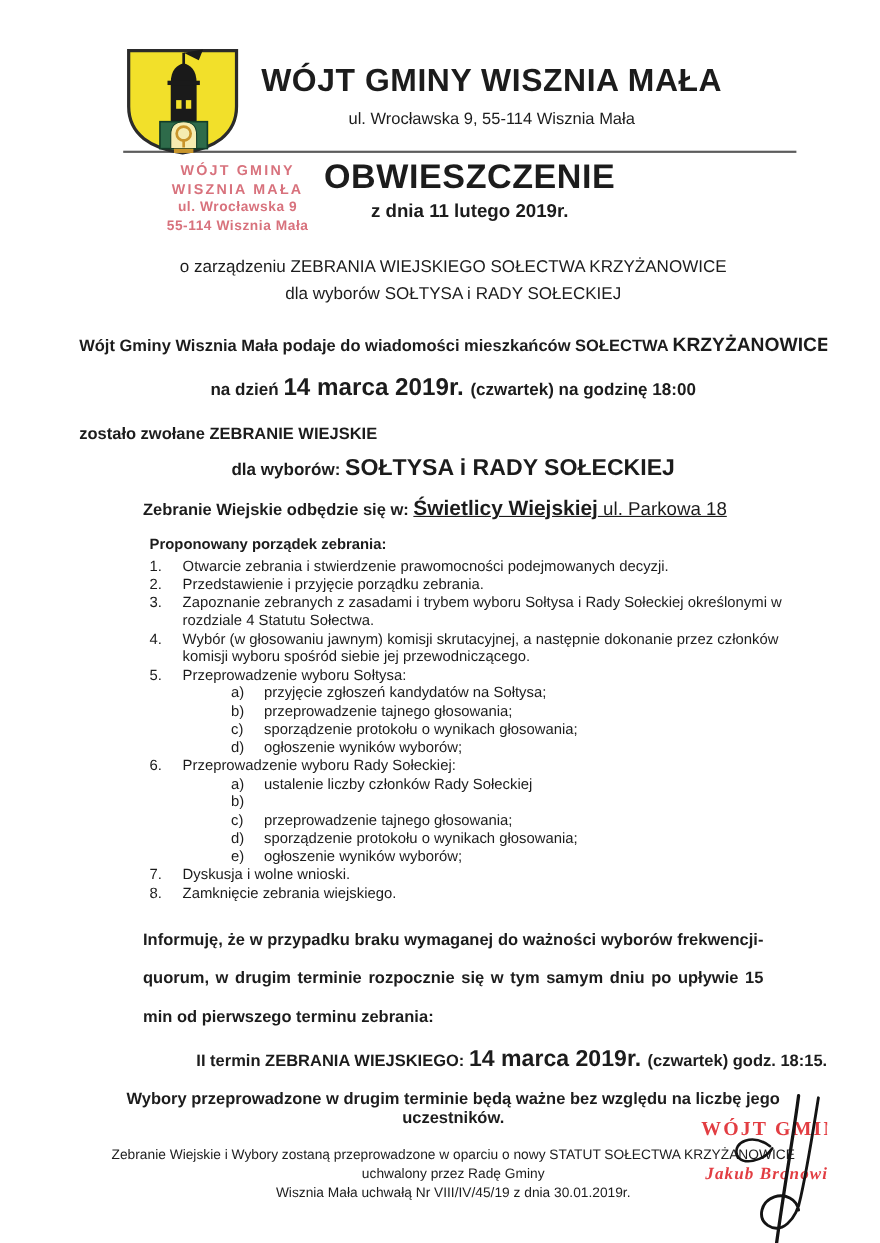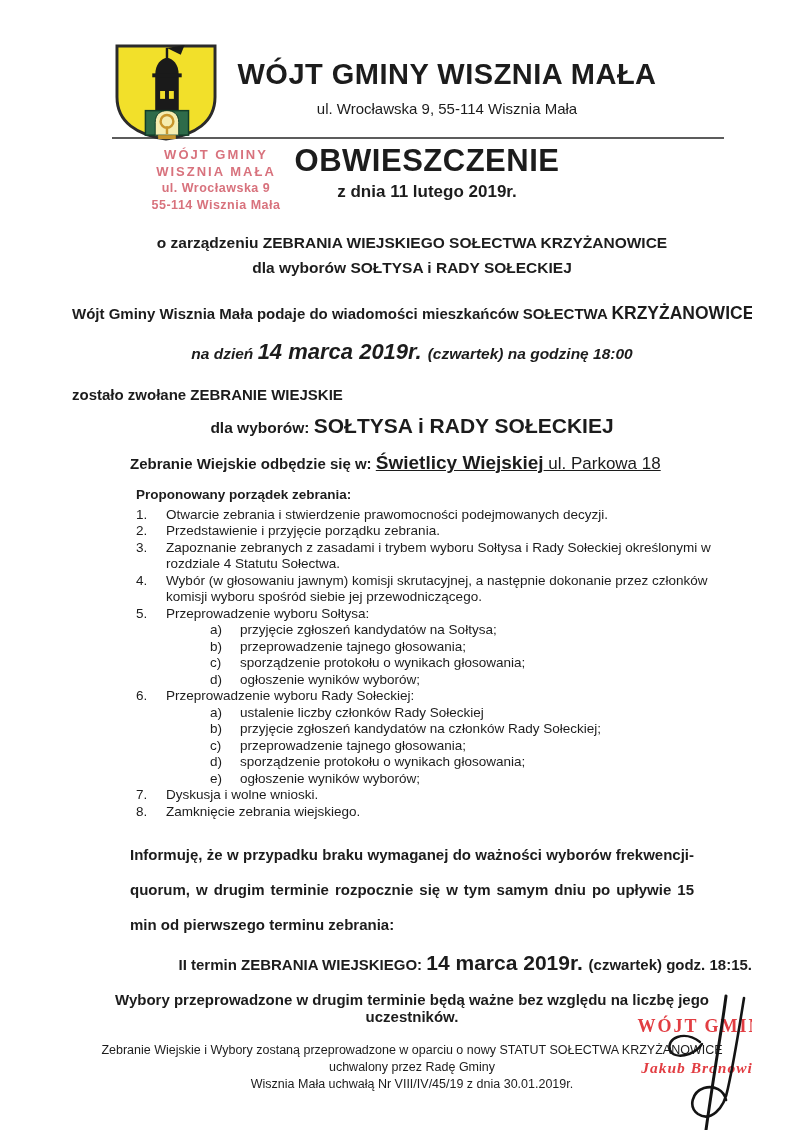--- a/index.html
+++ b/index.html
@@ -25,24 +25,24 @@
     position:absolute; left:78px; top:130px; width:180px;
     text-align:center; color:#d4636f; opacity:.9;
     font-size:13px; line-height:17px; letter-spacing:2px; font-weight:bold;
   }
   .stamp-top .s-line:nth-child(3), .stamp-top .s-line:nth-child(4){ letter-spacing:.5px; font-size:12.5px; }
   
   .notice { margin-top:4px; text-align:center; padding-left:30px; }
   .notice-title { font-size:31px; font-weight:bold; letter-spacing:.5px; }
   .notice-date { margin-top:3px; font-size:17px; font-weight:bold; }
   
-  .subject { margin-top:28px; text-align:center; font-weight:bold; font-size:15.5px; line-height:25px; }
+  .subject { margin-top:28px; text-align:center; font-weight:normal; font-size:15.5px; line-height:25px; }
   .intro { margin-top:23px; text-align:left; font-weight:bold; font-size:15px; white-space:nowrap; }
   .intro .big { font-size:17.5px; }
-  .session { margin-top:15px; text-align:center; font-weight:bold; font-size:15.5px;font-style:italic; }
+  .session { margin-top:15px; text-align:center; font-weight:bold; font-size:15.5px; }
   .session .big { font-size:22px; }
   .convened { margin-top:21px; font-weight:bold; font-size:15px; }
   .elections { margin-top:11px; text-align:center; font-weight:bold; font-size:15.5px; }
   .elections .big { font-size:21px;text-align:center; }
   .venue { margin-top:14px; padding-left:58px; font-size:15px; font-weight:bold; }
   .venue .u-group { text-decoration:underline; }
   .venue .place { font-size:19px; }
   .venue .addr { font-weight:normal; font-size:17px; }
   
   .agenda { margin-top:13px; padding-left:64px; padding-right:40px; font-size:13.5px; line-height:16.5px; }
@@ -170,21 +170,20 @@
     <div class="agenda-row">
       <span class="agenda-num">6.</span>
       <span class="agenda-text">Przeprowadzenie wyboru Rady Sołeckiej:</span>
     </div>
     <div class="sub-row">
       <span class="sub-letter">a)</span>
       <span>ustalenie liczby członków Rady Sołeckiej</span>
     </div>
     <div class="sub-row">
       <span class="sub-letter">b)</span>
-      <span>przyjęcie zgłoszeń kandydatów na członków Rady Sołeckiej;</span>
     </div>
     <div class="sub-row">
       <span class="sub-letter">c)</span>
       <span>przeprowadzenie tajnego głosowania;</span>
     </div>
     <div class="sub-row">
       <span class="sub-letter">d)</span>
       <span>sporządzenie protokołu o wynikach głosowania;</span>
     </div>
     <div class="sub-row">

